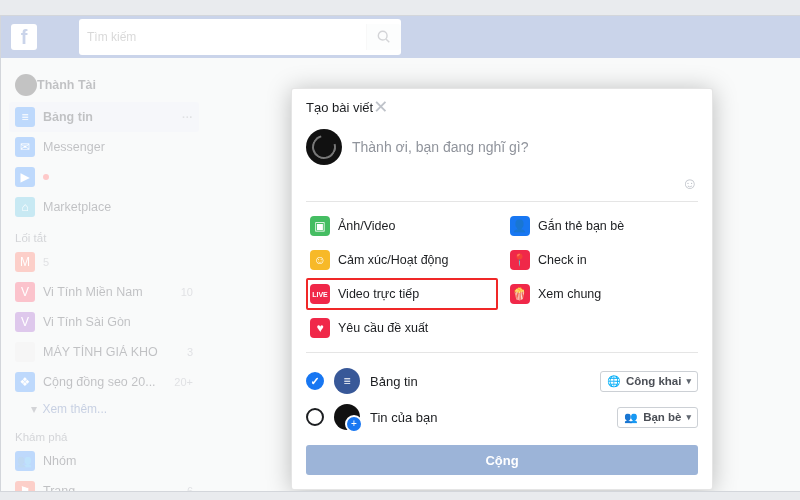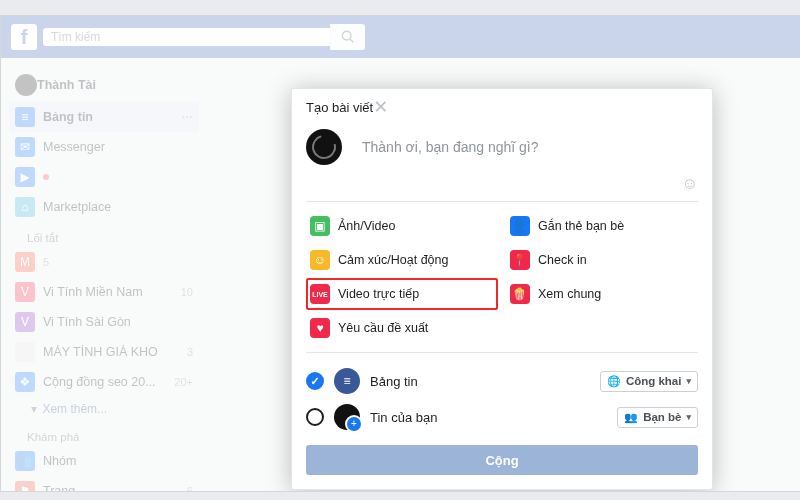--- a/index.html
+++ b/index.html
@@ -2,49 +2,49 @@
 <html><head>
 <meta charset="utf-8">
 <style>
   body { margin:0; font-family: Helvetica, Arial, sans-serif; font-size:12px; color:#1c1e21; background:#e9ebee; }
   .viewport { width:800px; height:500px; position:relative; overflow:hidden; background:#e9ebee; }
   .frame { position:absolute; top:15px; left:0; width:800px; height:475px; border:1px solid #d3d6db; background:#e9ebee; overflow:hidden; }
 
   
   .topbar { position:absolute; top:0; left:0; right:0; height:42px; background:#4267B2; display:flex; align-items:center; padding:0 8px 0 0; }
   .fb-logo { width:26px; height:26px; background:#fff; color:#4267B2; font-weight:bold; font-size:20px; text-align:center; line-height:26px; border-radius:3px; margin:0 6px 0 10px; }
-  .searchbox { flex:0 0 322px; height:18px; background:#fff; border-radius:3px; display:flex; align-items:center; }
+  .searchbox { flex:0 0 322px; height:36px; background:#fff; border-radius:3px; display:flex; align-items:center;margin-left:36px; }
   .searchbox input { border:none; outline:none; flex:1; padding:0 8px; font-size:12px; background:transparent; color:#666; }
   .search-btn { width:34px; height:26px; background:#f5f6f7; border-left:1px solid #e5e5e5; border-radius:0 3px 3px 0; display:flex; align-items:center; justify-content:center; color:#6b6b6b; cursor:pointer; }
   .top-right { margin-left:auto; display:flex; align-items:center; gap:12px; color:#fff; font-weight:600; font-size:12px; padding-right:8px; }
   .top-avatar { width:24px; height:24px; border-radius:50%; background:#1c1c1c; }
 
   
   .sidebar { position:absolute; top:42px; left:0; width:190px; padding:10px 6px 0 8px; color:#1d2129; }
   .sb-profile { display:flex; align-items:center; padding:6px 6px; border-radius:3px; }
   .sb-profile .av { width:22px; height:22px; border-radius:50%; background:#2a2a2a; }
   .sb-profile .nm { font-weight:600; font-size:12.5px; }
   .sb-item { display:flex; align-items:center; gap:8px; padding:5px 6px; border-radius:3px; cursor:pointer; }
   .sb-item .ic { width:20px; height:20px; border-radius:3px; display:flex; align-items:center; justify-content:center; font-size:12px; color:#fff; flex:0 0 20px;}
   .sb-item .lbl { flex:1; font-size:12.5px; white-space:nowrap; overflow:hidden; text-overflow:ellipsis; }
   .sb-item .cnt { font-size:11px; color:#90949c; }
   .sb-item.sel { background:#dfe3ee; font-weight:600; }
-  .sb-head { font-size:11.5px; color:#616770; margin:10px 0 3px 18px; }
+  .sb-head { font-size:11.5px; color:#616770; margin:10px 0 3px 6px; }
   .sb-more { color:#385898; font-size:12px; padding:5px 6px 5px 22px; cursor:pointer; }
   .sb-more .chev { color:#616770; margin-right:2px; }
   .dot-red { width:6px; height:6px; border-radius:50%; background:#fa3e3e; }
 
   
   .dim { position:absolute; inset:0; background:rgba(255,255,255,0.72); }
 
   
   .modal { position:absolute; top:72px; left:290px; width:392px; background:#fff; border-radius:3px; box-shadow:0 2px 24px rgba(0,0,0,0.25); border:1px solid rgba(0,0,0,0.1); padding:0 14px 14px; }
   .m-head { display:flex; align-items:center; height:36px; font-size:13px; color:#1c1e21; }
   .m-close { color:#bec2c9; font-size:18px; font-weight:300; cursor:pointer; }
-  .m-composer { display:flex; align-items:center; gap:20px; padding:4px 0 10px; }
+  .m-composer { display:flex; align-items:center; gap:10px; padding:4px 0 10px; }
   .m-composer .av { width:36px; height:36px; border-radius:50%; background:#111; position:relative; }
   .m-composer .av::after { content:""; position:absolute; inset:6px; border:2px solid #777; border-radius:50%; border-top-color:transparent; transform:rotate(30deg); }
   .m-composer .ph { color:#90949c; font-size:14px; flex:1; }
   .m-emoji { color:#bec2c9; font-size:16px; text-align:right; padding:0 0 8px 0; }
   .m-opts { border-top:1px solid #e5e5e5; border-bottom:1px solid #e5e5e5; padding:8px 0; display:grid; grid-template-columns:1fr 1fr; column-gap:8px; row-gap:2px; }
   .opt { display:flex; align-items:center; gap:8px; padding:6px 4px; border-radius:4px; cursor:pointer; font-size:12.5px; color:#1c1e21; }
   .opt .oi { width:20px; height:20px; border-radius:4px; display:flex; align-items:center; justify-content:center; font-size:12px; color:#fff; flex:0 0 20px; }
   .opt.highlight { border:2px solid #f02828; border-radius:2px; padding:4px 2px; }
   .m-audience { padding:10px 0 0; }
   .aud-row { display:flex; align-items:center; gap:10px; padding:5px 0; }

